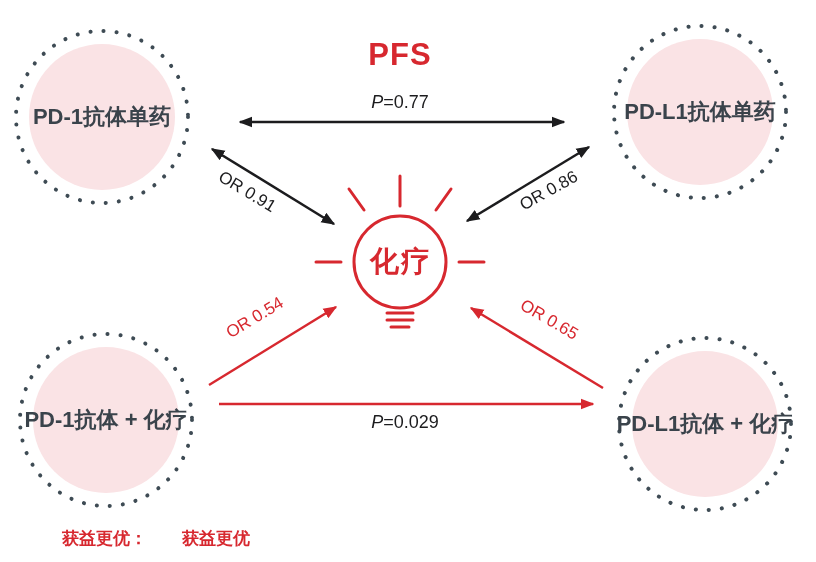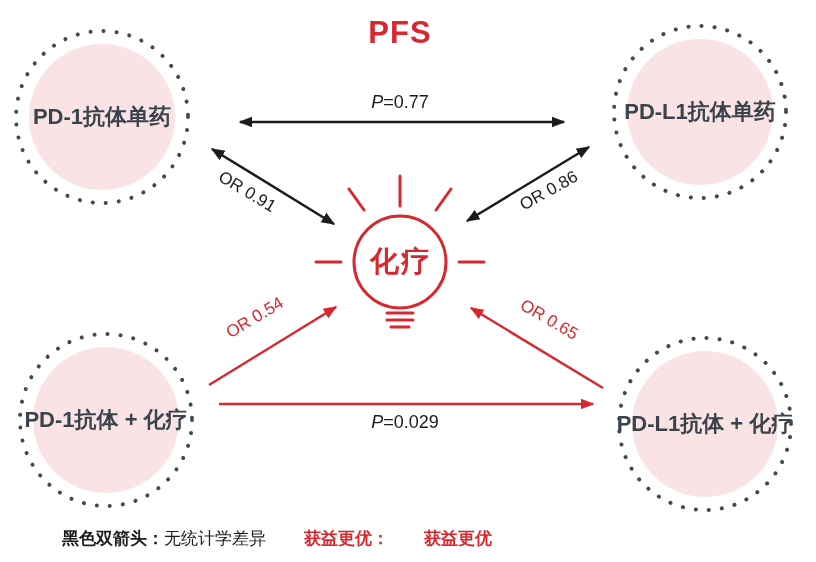--- a/index.html
+++ b/index.html
@@ -15,21 +15,21 @@
     font-family:"Liberation Sans","DejaVu Sans",sans-serif;overflow:hidden;
   }
   .layer{position:absolute;inset:0;}
   .node{
     position:absolute;width:146px;height:146px;border-radius:50%;
     background:var(--pink);display:flex;align-items:center;
     justify-content:center;transform:translate(-50%,-50%);text-align:center;
   }
   .node .nline{font-weight:700;color:var(--node_text);font-size:22px;line-height:1.35;white-space:nowrap;}
   .abs-label{position:absolute;transform:translate(-50%,-50%);white-space:nowrap;}
-  .title{font-size:31px;font-weight:800;color:var(--red);letter-spacing:1px;}
+  .title{font-size:31px;font-weight:800;color:var(--red);letter-spacing:1px;margin-top:22px;}
   .edge-label{font-size:17px;color:var(--ink);}
   .edge-label.red{color:var(--red);}
   .pval{font-size:18px;}
   .pval::first-letter{font-style:italic;}
   .bulb-label{font-size:29px;font-weight:700;color:var(--red);letter-spacing:2px;}
   .legend{position:absolute;left:62px;top:527px;display:flex;gap:38px;font-size:17px;color:var(--ink);}
   .legend .lab{font-weight:700;}
   .leg-red{color:var(--red);}
   .leg-red .lab{font-weight:700;}
   .leg-red .val{font-weight:700;margin-left:35px;}
@@ -102,21 +102,18 @@
   <div class="abs-label bulb-label" style="left:401px;top:262px;">化疗</div>
 
   <div class="abs-label edge-label pval" style="left:400px;top:102px;">P=0.77</div>
   <div class="abs-label edge-label" style="left:247px;top:192px;transform:translate(-50%,-50%) rotate(31deg);">OR 0.91</div>
   <div class="abs-label edge-label" style="left:549px;top:191px;transform:translate(-50%,-50%) rotate(-29deg);">OR 0.86</div>
   <div class="abs-label edge-label red" style="left:255px;top:318px;transform:translate(-50%,-50%) rotate(-31deg);">OR 0.54</div>
   <div class="abs-label edge-label red" style="left:549px;top:320px;transform:translate(-50%,-50%) rotate(30deg);">OR 0.65</div>
   <div class="abs-label edge-label pval" style="left:405px;top:422px;">P=0.029</div>
 
   <div class="legend">
-    <span class="leg-black">
-      <span class="lab">黑色双箭头：</span><span class="val">无统计学差异</span>
-    </span>
     <span class="leg-red">
       <span class="lab">获益更优：</span><span class="val">获益更优</span>
     </span>
   </div>
 
 </div>
 
 </body></html>

